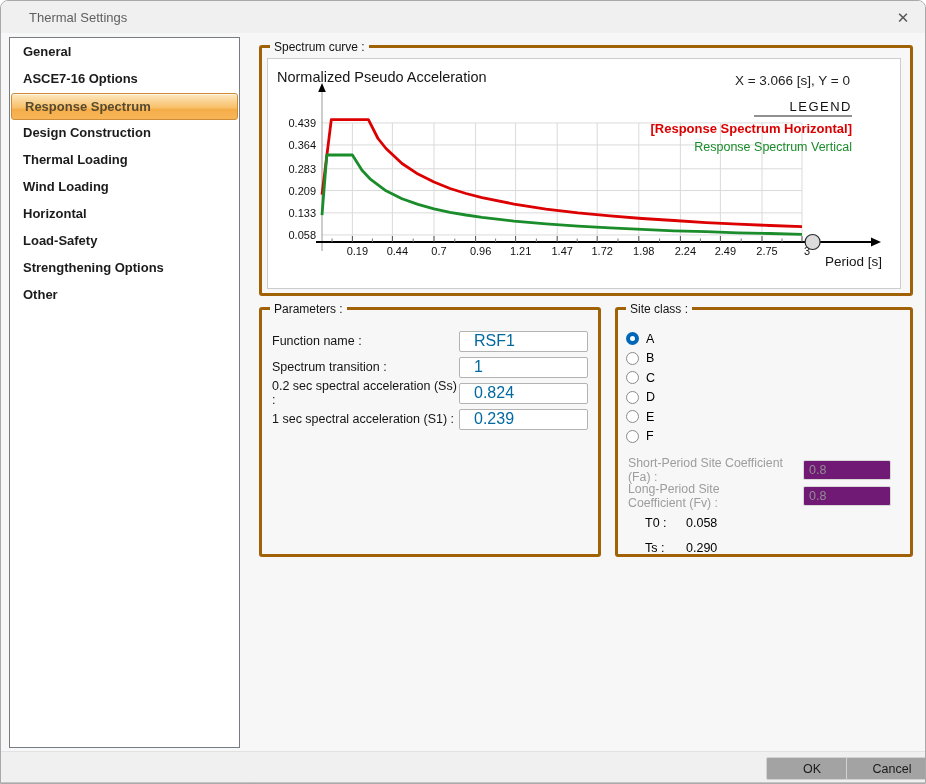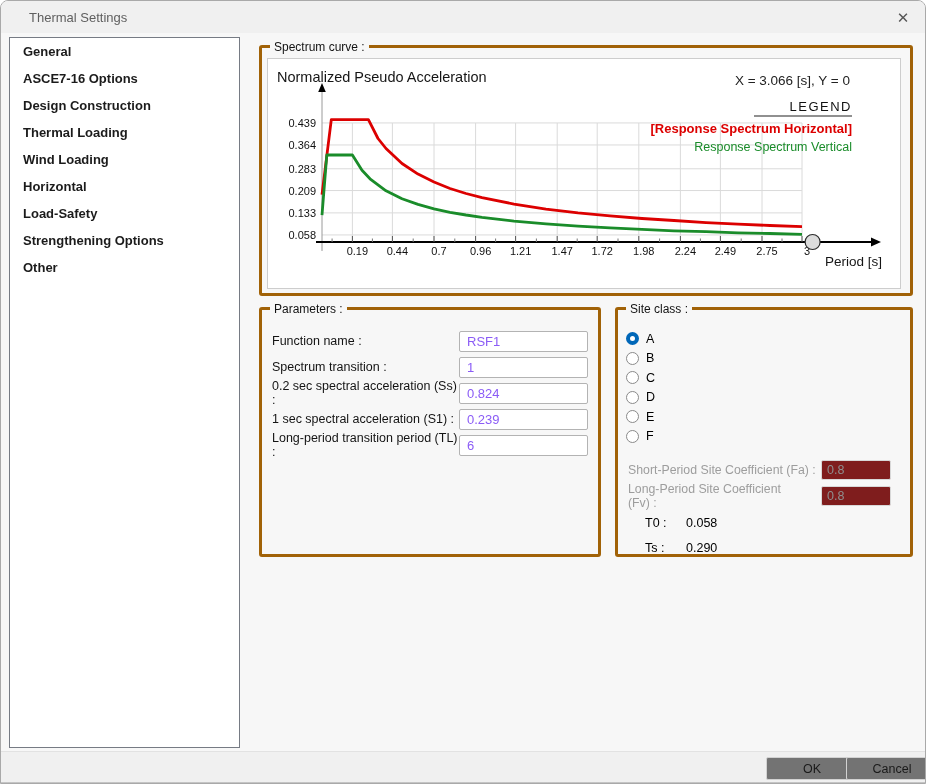--- a/index.html
+++ b/index.html
@@ -21,55 +21,56 @@
               font-size:12px; color:#131313; white-space:nowrap; }
   #gb-spectrum { left:258px; top:44px; width:654px; height:251px; }
   .chart-area { position:absolute; left:5px; top:10px; width:634px; height:231px;
                 background:#ffffff; border:1px solid #cdcdcd; }
   svg text { font-family:"Liberation Sans",sans-serif; }
   #gb-params { left:258px; top:306px; width:342px; height:250px; }
   .param-rows { position:absolute; left:0; right:0; top:18px; }
   .param-row { display:flex; align-items:center; height:26px; padding:0 10px; }
   .param-row label { font-size:12.5px; color:#141414; }
   .param-row input { margin-left:auto; width:129px; height:21px; border:1px solid #b3b3b3; border-radius:2px;
-                     padding:0 7px; font-size:13px; font-family:inherit; color:#8b5cf6; background:#fff; }
+                     padding:0 14px; font-size:16px; font-family:inherit; color:#0369a1; background:#fff; }
   #gb-site { left:614px; top:306px; width:298px; height:250px; }
   .radio-rows { position:absolute; left:8px; top:19px; }
   .radio-row { display:flex; align-items:center; height:19.5px; cursor:pointer; }
   .radio { width:13px; height:13px; border-radius:50%; border:1px solid #8a8a8a; background:#fff;
            margin-right:7px; flex:0 0 auto; }
   .radio.on { border:4px solid #0067b8; }
   .radio-label { font-size:12.5px; color:#000; }
   .coef-row { position:absolute; left:10px; right:19px; height:20px; display:flex; align-items:center; }
   .coef-label { font-size:12.3px; color:#9d9d9d; }
-  .coef-row input { margin-left:auto; width:70px; height:20px; border:1px solid #d8d8d8; border-radius:2px;
-                    padding:0 5px; font-size:12.5px; font-family:inherit; color:#8f8f8f; background:#7f1d1d; }
+  .coef-row input { margin-left:auto; width:88px; height:20px; border:1px solid #d8d8d8; border-radius:2px;
+                    padding:0 5px; font-size:12.5px; font-family:inherit; color:#8f8f8f; background:#701a75; }
   .tval-row { position:absolute; left:27px; font-size:12.5px; color:#000; }
   .tval-row .tval { position:absolute; left:41px; top:0; }
   .footer { position:absolute; left:0; right:0; top:750px; height:31px; background:#f0f0f0;
             border-top:1px solid #e2e2e2; }
-  .btn { position:absolute; top:5px; width:92px; height:23px; background:#737373; border:1px solid #d2d2d2;
+  .btn { position:absolute; top:5px; width:92px; height:23px; background:#a3a3a3; border:1px solid #d2d2d2;
          border-radius:2px; font-size:12.5px; font-family:inherit; color:#1a1a1a; cursor:pointer; }
   #btn-ok { left:765px; }
   #btn-cancel { left:845px; }
   .bottom-edge { position:absolute; left:0; right:0; top:781px; height:3px;
                  background:linear-gradient(#cfcfcf,#8e8e8e); }
 </style>
 </head>
 <body>
 
 <div class="window">
   <div class="titlebar">
     <span class="title">Thermal Settings</span>
     <span class="close-btn">✕</span>
   </div>
 
   <div class="sidebar" id="sidebar">
       <div class="side-item">General</div>
       <div class="side-item">ASCE7-16 Options</div>
+      <div class="side-item selected">Response Spectrum</div>
       <div class="side-item">Design Construction</div>
       <div class="side-item">Thermal Loading</div>
       <div class="side-item">Wind Loading</div>
       <div class="side-item">Horizontal</div>
       <div class="side-item">Load-Safety</div>
       <div class="side-item">Strengthening Options</div>
       <div class="side-item">Other</div>
     </div>
 
   <div class="groupbox" id="gb-spectrum">
@@ -164,24 +165,20 @@
           <input type="text" value="1" style="">
         </div>
         <div class="param-row">
           <label>0.2 sec spectral acceleration (Ss) :</label>
           <input type="text" value="0.824" style="">
         </div>
         <div class="param-row">
           <label>1 sec spectral acceleration (S1) :</label>
           <input type="text" value="0.239" style="">
         </div>
-        <div class="param-row">
-          <label>Long-period transition period (TL) :</label>
-          <input type="text" value="6" style="">
-        </div>
       </div>
   </div>
 
   <div class="groupbox" id="gb-site">
     <span class="gb-label">Site class :</span>
     <div class="radio-rows" id="radio-rows">
         <div class="radio-row">
           <span class="radio on"></span>
           <span class="radio-label">A</span>
         </div>

